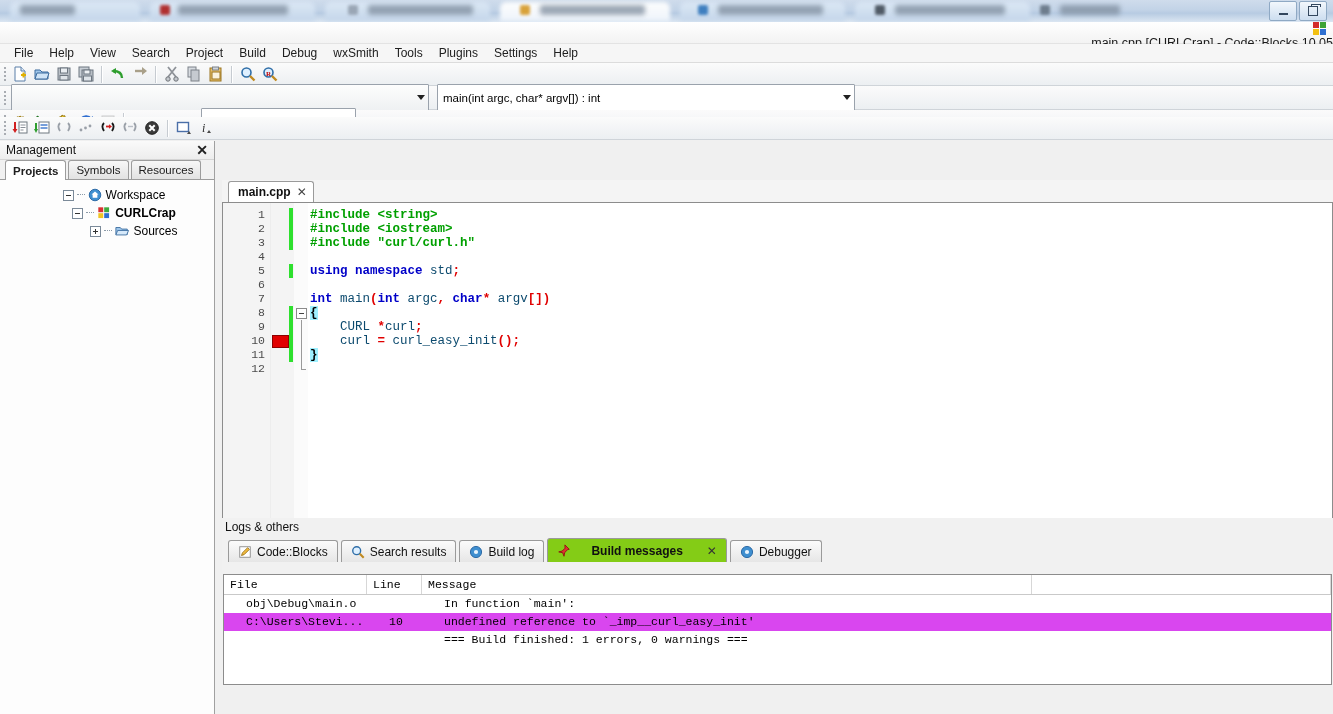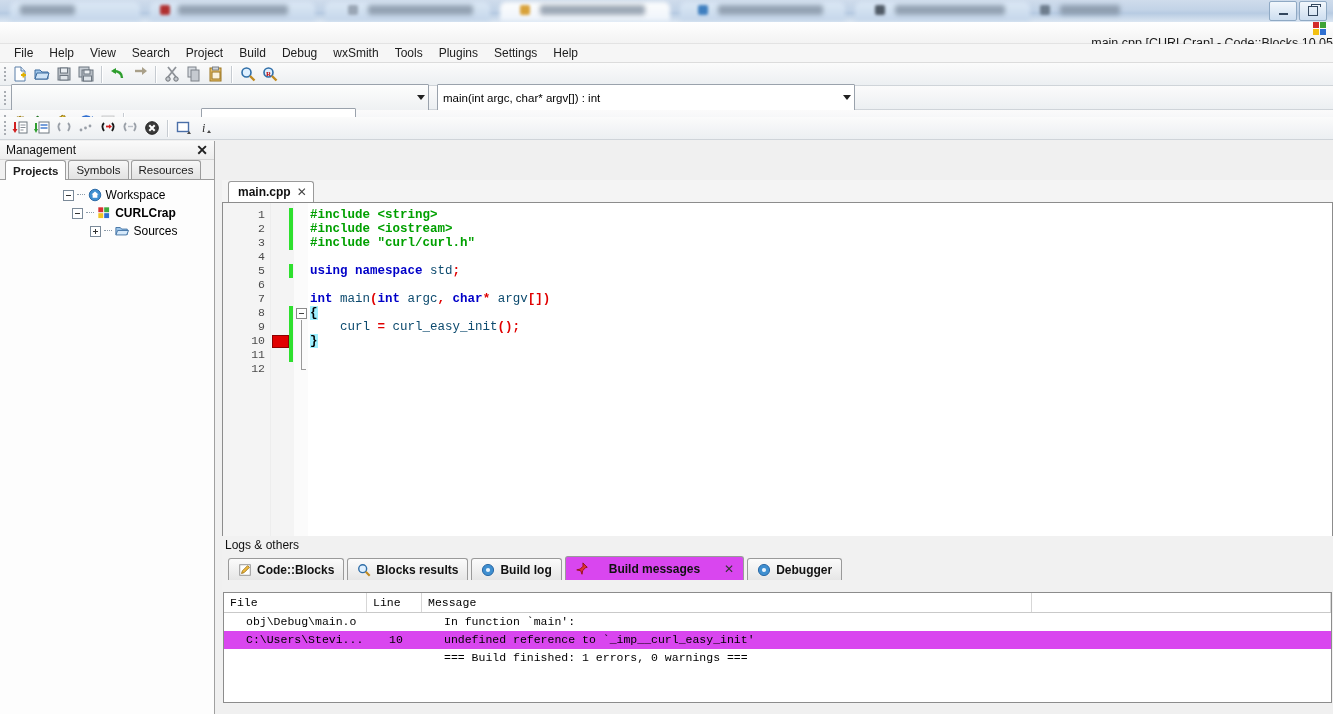--- a/index.html
+++ b/index.html
@@ -182,31 +182,31 @@
   .hs-left:after{content:"";border-top:3.5px solid transparent;border-bottom:3.5px solid transparent;border-right:5px solid #444;}
   .hs-thumb{
     height:12px;margin-left:1px;width:575px;
     background:linear-gradient(to bottom,#fdfdfd,#dcdcdc);
     border:1px solid #a9a9a9;display:flex;align-items:center;justify-content:center;
   }
   .hs-grip{width:7px;height:7px;background:repeating-linear-gradient(to right,#6f6f6f 0 1px,transparent 1px 3px);}
 
   
   .logs{
-    position:absolute;left:222px;top:536px;width:1111px;height:168px;
+    position:absolute;left:222px;top:518px;width:1111px;height:168px;
     background:#f1f1f1;
   }
   .logs-title{height:18px;font-size:12px;color:#111;padding-left:3px;display:flex;align-items:center;}
   .logs-tabs{height:26px;display:flex;align-items:flex-end;padding-left:6px;box-sizing:border-box;}
   .ltab{
     height:21px;padding:0 9px;display:flex;align-items:center;gap:5px;font-size:12px;color:#111;
     border:1px solid #9a9a9a;border-bottom:none;border-radius:3px 3px 0 0;
-    background:linear-gradient(to bottom,#fbfbfb,#e6e6e6);margin-right:3px;font-weight:bold;
-  }
-  .ltab.active{background:#d946ef;font-weight:bold;height:23px;gap:20px;}
+    background:linear-gradient(to bottom,#fbfbfb,#e6e6e6);margin-right:3px;
+  }
+  .ltab.active{background:#84cc16;font-weight:bold;height:23px;gap:20px;}
   .ltab .x{font-weight:normal;color:#333;margin-left:4px;}
   .log-table{
     position:absolute;left:1px;top:56px;width:1109px;height:111px;
     background:#fff;border:1px solid #8c8c8c;box-sizing:border-box;overflow:hidden;
     font-family:"Liberation Mono", monospace;font-size:11.5px;
   }
   .lt-head{display:flex;height:19px;align-items:center;border-bottom:1px solid #c9c9c9;background:#fff;}
   .lt-head div{padding-left:6px;box-sizing:border-box;border-right:1px solid #d7d7d7;height:19px;line-height:19px;}
   .lt-row{display:flex;height:18px;align-items:center;}
   .lt-row.alt{background:#d946ef;}
@@ -630,20 +630,21 @@
 
       <div class="code">
         <div class="cl"><span class="pp">#include &lt;string&gt;</span></div>
         <div class="cl"><span class="pp">#include &lt;iostream&gt;</span></div>
         <div class="cl"><span class="pp">#include "curl/curl.h"</span></div>
         <div class="cl"></div>
         <div class="cl"><span class="k">using</span><span class="id"> </span><span class="k">namespace</span><span class="id"> std</span><span class="op">;</span></div>
         <div class="cl"></div>
         <div class="cl"><span class="k">int</span><span class="id"> main</span><span class="op">(</span><span class="k">int</span><span class="id"> argc</span><span class="op">,</span><span class="id"> </span><span class="k">char</span><span class="op">*</span><span class="id"> argv</span><span class="op">[])</span></div>
         <div class="cl"><span class="brace">{</span></div>
+        <div class="cl"><span class="id">    CURL </span><span class="op">*</span><span class="id">curl</span><span class="op">;</span></div>
         <div class="cl"><span class="id">    curl </span><span class="op">=</span><span class="id"> curl_easy_init</span><span class="op">();</span></div>
         <div class="cl"><span class="brace">}</span></div>
         <div class="cl"></div>
       </div>
     </div>
 
     <div class="hscroll">
       <div class="hs-left"></div>
       <div class="hs-thumb">
           <span class="hs-grip"></span>
@@ -660,21 +661,21 @@
             <rect x="2" y="2" width="12" height="12" fill="#fff" stroke="#888"></rect>
             <path d="M4 12l1-3 6-6 2 2-6 6z" fill="#f0b93c" stroke="#9a7520"></path>
           </svg>
         <span>Code::Blocks</span>
       </div>
       <div class="ltab">
         <svg width="14" height="14" viewBox="0 0 16 16">
             <circle cx="6.5" cy="6.5" r="4.5" fill="#dff0ff" stroke="#2f6ea8" stroke-width="1.6"></circle>
             <path d="M10 10l4.5 4.5" stroke="#c08a20" stroke-width="2.4"></path>
           </svg>
-        <span>Blocks results</span>
+        <span>Search results</span>
       </div>
       <div class="ltab">
         <svg width="14" height="14" viewBox="0 0 16 16">
             <circle cx="8" cy="8" r="6.4" fill="#3f8fd0" stroke="#1f5f9e"></circle>
             <circle cx="8" cy="8" r="2.4" fill="#eaf4fd"></circle>
           </svg>
         <span>Build log</span>
       </div>
       <div class="ltab active">
         <svg width="14" height="14" viewBox="0 0 16 16">

